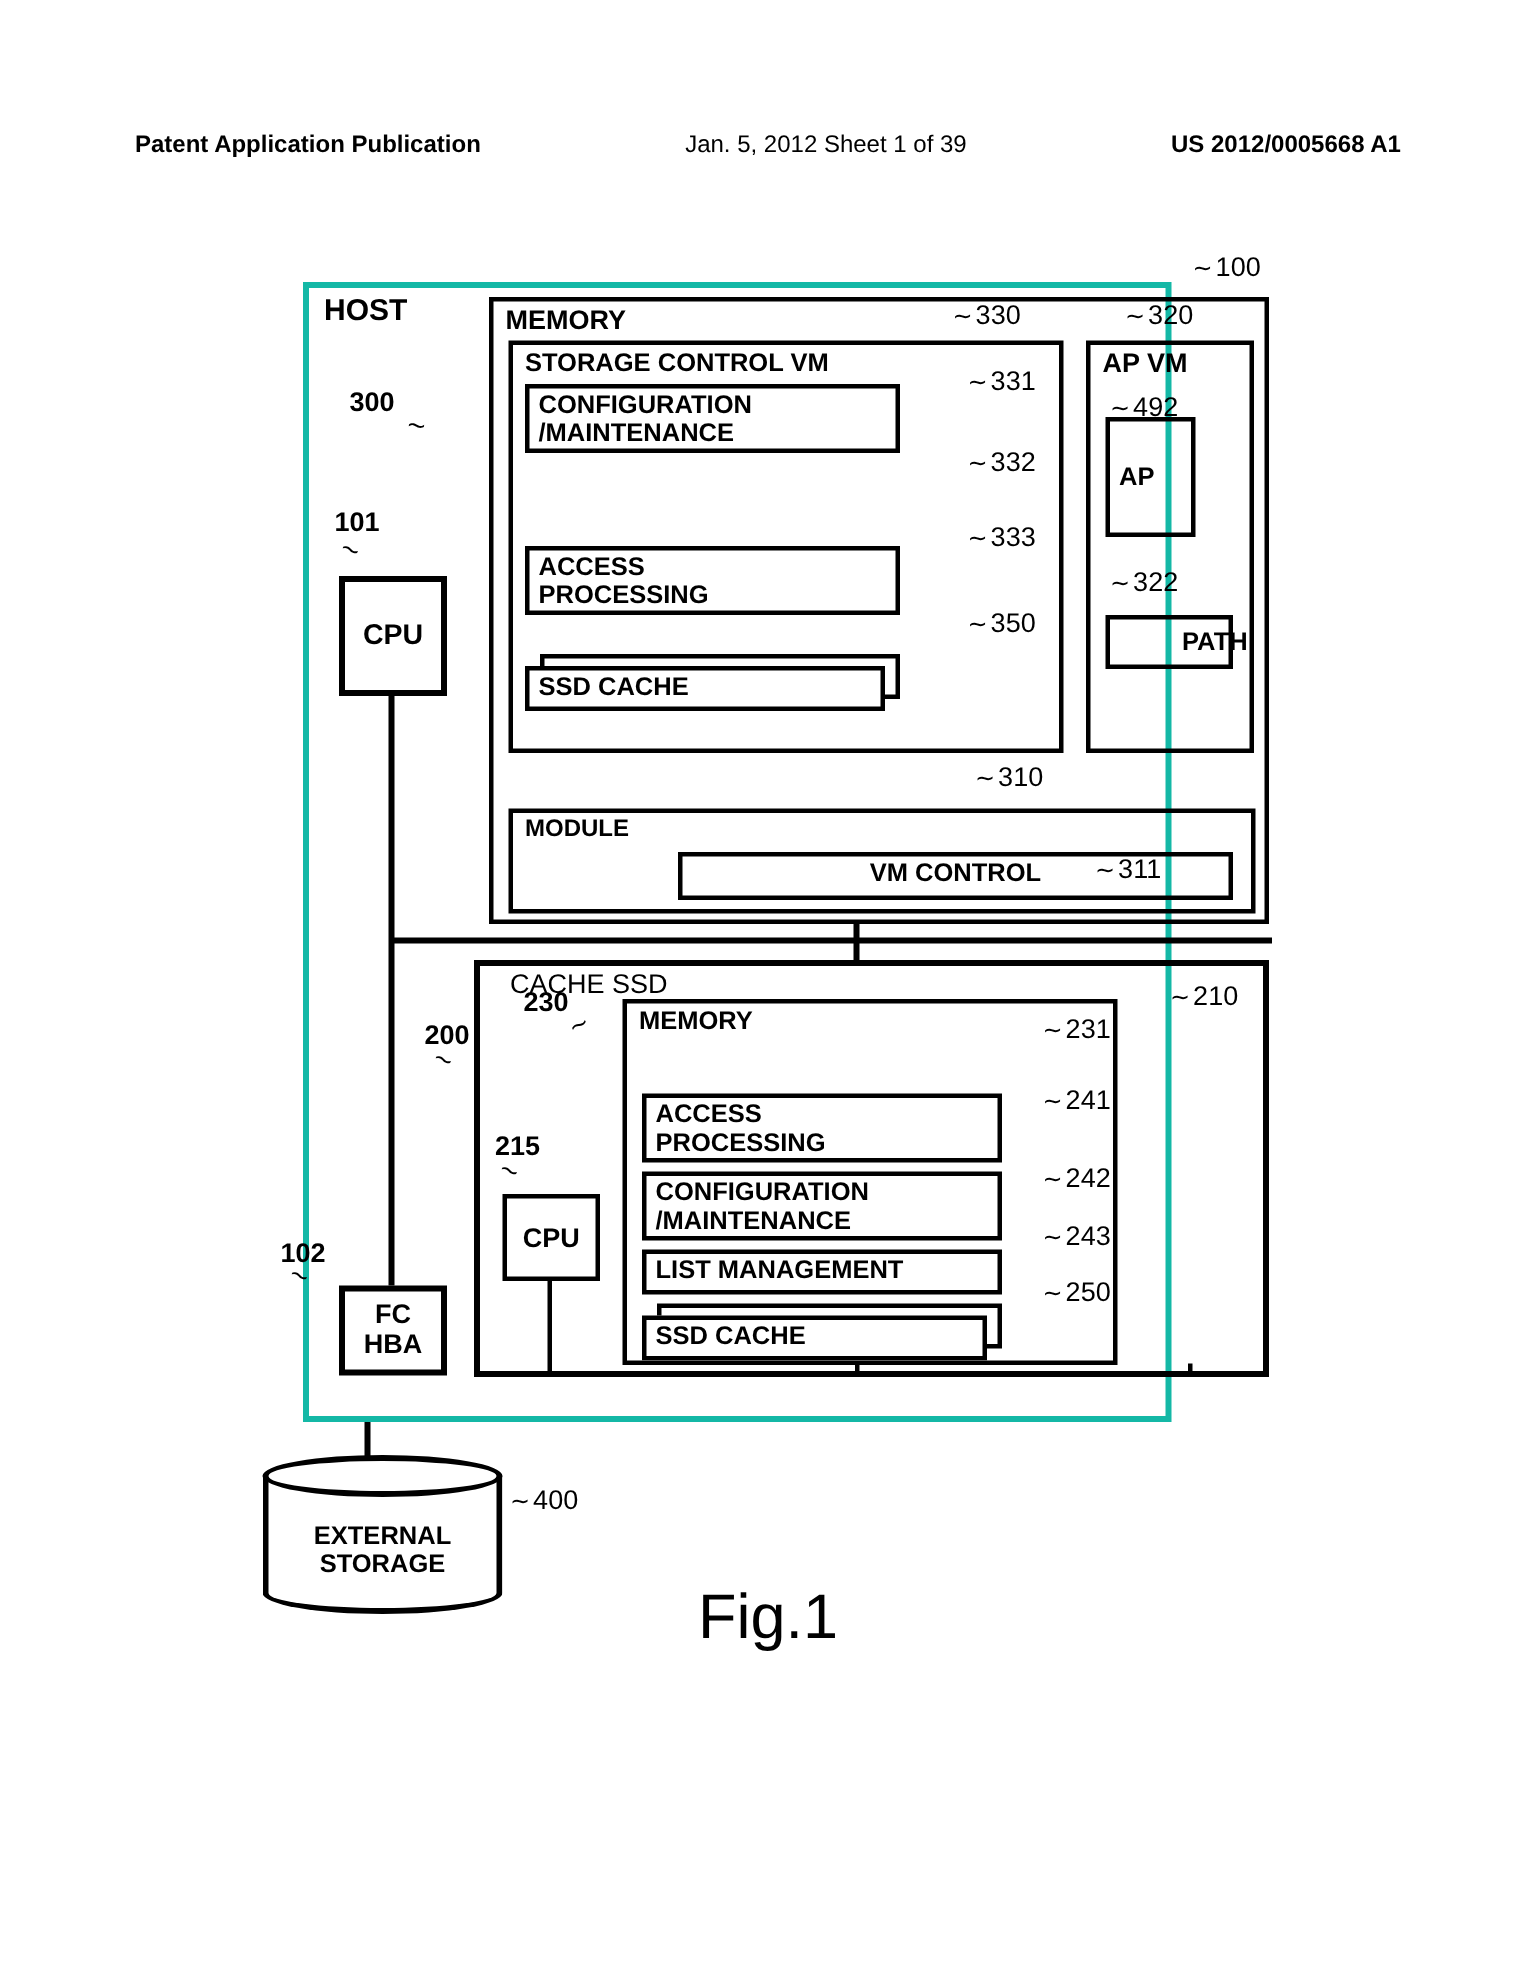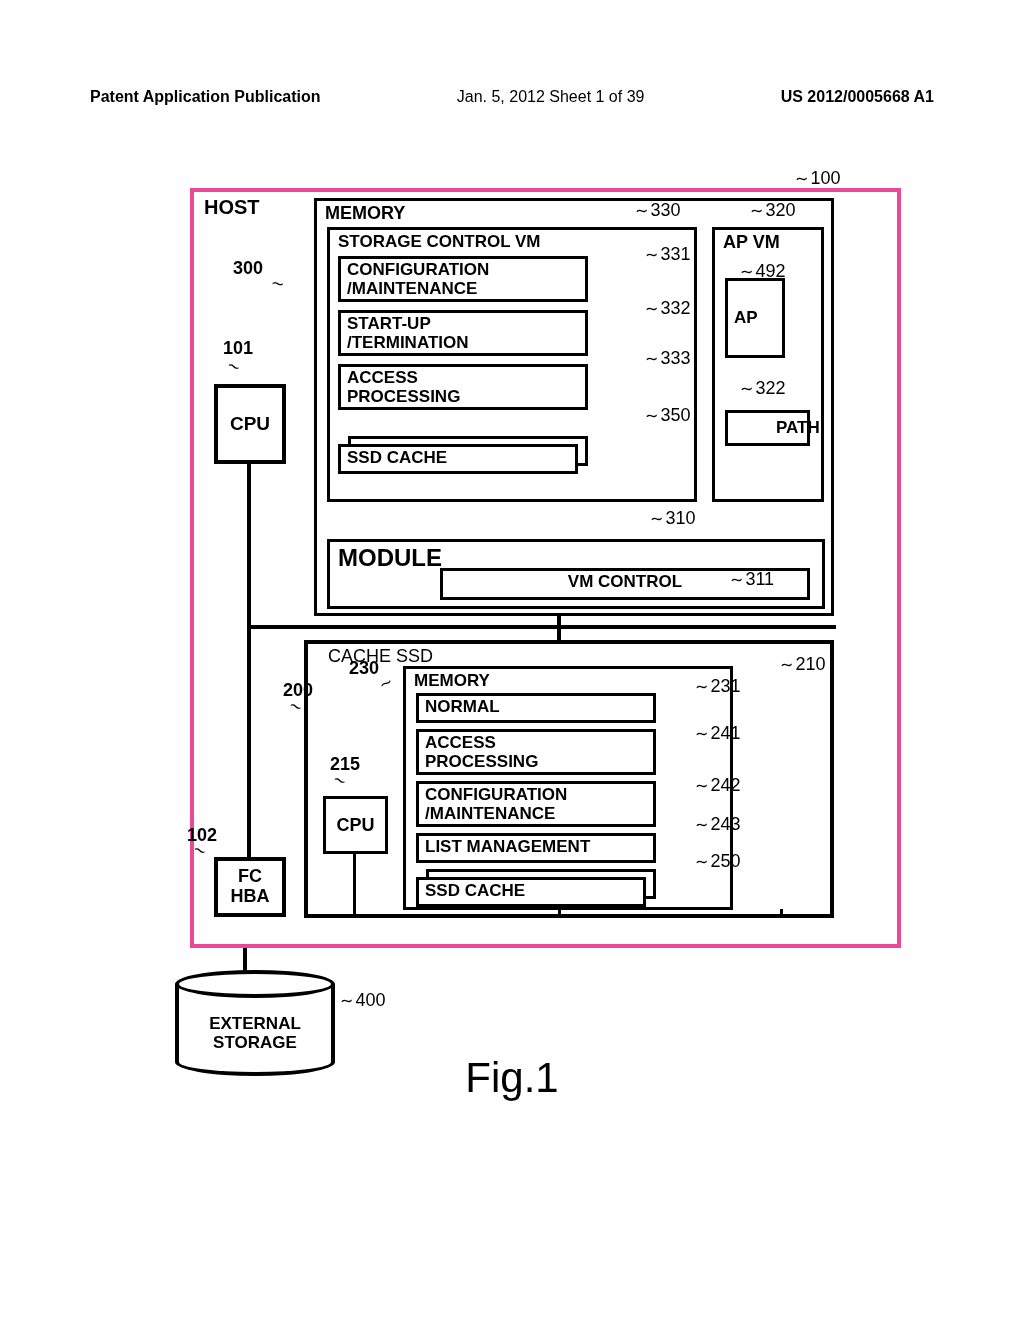--- a/index.html
+++ b/index.html
@@ -41,24 +41,24 @@
   font-size: 18px;
 }
 .lead::before {
   content: "∼";
   font-size: 16px;
   margin-right: 2px;
 }
 .host-box {
   position: absolute;
   top: 28px;
-  left: 15px;
-  width: 711px;
+  left: 27px;
+  width: 579px;
   height: 760px;
-  border: 4px solid #ec4899;
+  border: 4px solid #14b8a6;
 }
 .host-label {
   position: absolute;
   top: 4px;
   left: 10px;
   font-weight: bold;
   font-size: 20px;
 }
 .memory-box {
   position: absolute;
@@ -119,21 +119,21 @@
   left: 10px;
   width: 498px;
   height: 70px;
   border: 3px solid #000;
 }
 .module-label {
   position: absolute;
   top: 2px;
   left: 8px;
   font-weight: bold;
-  font-size: 24px;
+  font-size: 16px;
 }
 .cpu-box {
   position: absolute;
   top: 192px;
   left: 20px;
   width: 72px;
   height: 80px;
   border: 4px solid #000;
   display: flex;
   align-items: center;
@@ -288,22 +288,20 @@
       <div class="host-label">HOST</div>
 
       <div class="memory-box">
         <div class="memory-label">MEMORY</div>
 
         <div class="storage-vm">
           <div class="storage-vm-label">STORAGE CONTROL VM</div>
 
           <div class="sub-box" style="top:26px; left:8px; width:250px; height:46px; white-space:pre-line;">CONFIGURATION
 /MAINTENANCE</div>
-          <div class="sub-box" style="top:80px; left:8px; width:250px; height:46px; white-space:pre-line;">START-UP
-/TERMINATION</div>
           <div class="sub-box" style="top:134px; left:8px; width:250px; height:46px; white-space:pre-line;">ACCESS
 PROCESSING</div>
 
           <div class="ssd-cache-back" style="top:206px; left:18px; width:240px; height:30px;"></div>
           <div class="sub-box" style="top:214px; left:8px; width:240px; height:30px; background:#fff;">SSD CACHE</div>
         </div>
 
         <div class="ap-vm">
           <div class="ap-vm-label">AP VM</div>
           <div class="sub-box" style="top:48px; left:10px; width:60px; height:80px; display:flex; align-items:center;">AP</div>
@@ -321,21 +319,20 @@
       <div class="bus-line" style="top:433px; left:55px; width:587px; height:4px;"></div>
       <div class="bus-line" style="top:272px; left:53px; width:4px; height:393px;"></div>
       <div class="bus-line" style="top:424px; left:363px; width:4px; height:12px;"></div>
       <div class="bus-line" style="top:436px; left:363px; width:4px; height:12px;"></div>
 
       <div class="cache-ssd">
         <div class="cache-ssd-label">CACHE SSD</div>
 
         <div class="ssd-memory">
           <div class="ssd-memory-label">MEMORY</div>
-          <div class="sub-box" style="top:24px; left:10px; width:240px; height:30px;">NORMAL</div>
           <div class="sub-box" style="top:60px; left:10px; width:240px; height:46px; white-space:pre-line;">ACCESS
 PROCESSING</div>
           <div class="sub-box" style="top:112px; left:10px; width:240px; height:46px; white-space:pre-line;">CONFIGURATION
 /MAINTENANCE</div>
           <div class="sub-box" style="top:164px; left:10px; width:240px; height:30px;">LIST MANAGEMENT</div>
           <div class="ssd-cache-back" style="top:200px; left:20px; width:230px; height:30px;"></div>
           <div class="sub-box" style="top:208px; left:10px; width:230px; height:30px; background:#fff;">SSD CACHE</div>
         </div>
 
         <div class="ssd-cpu">CPU</div>

